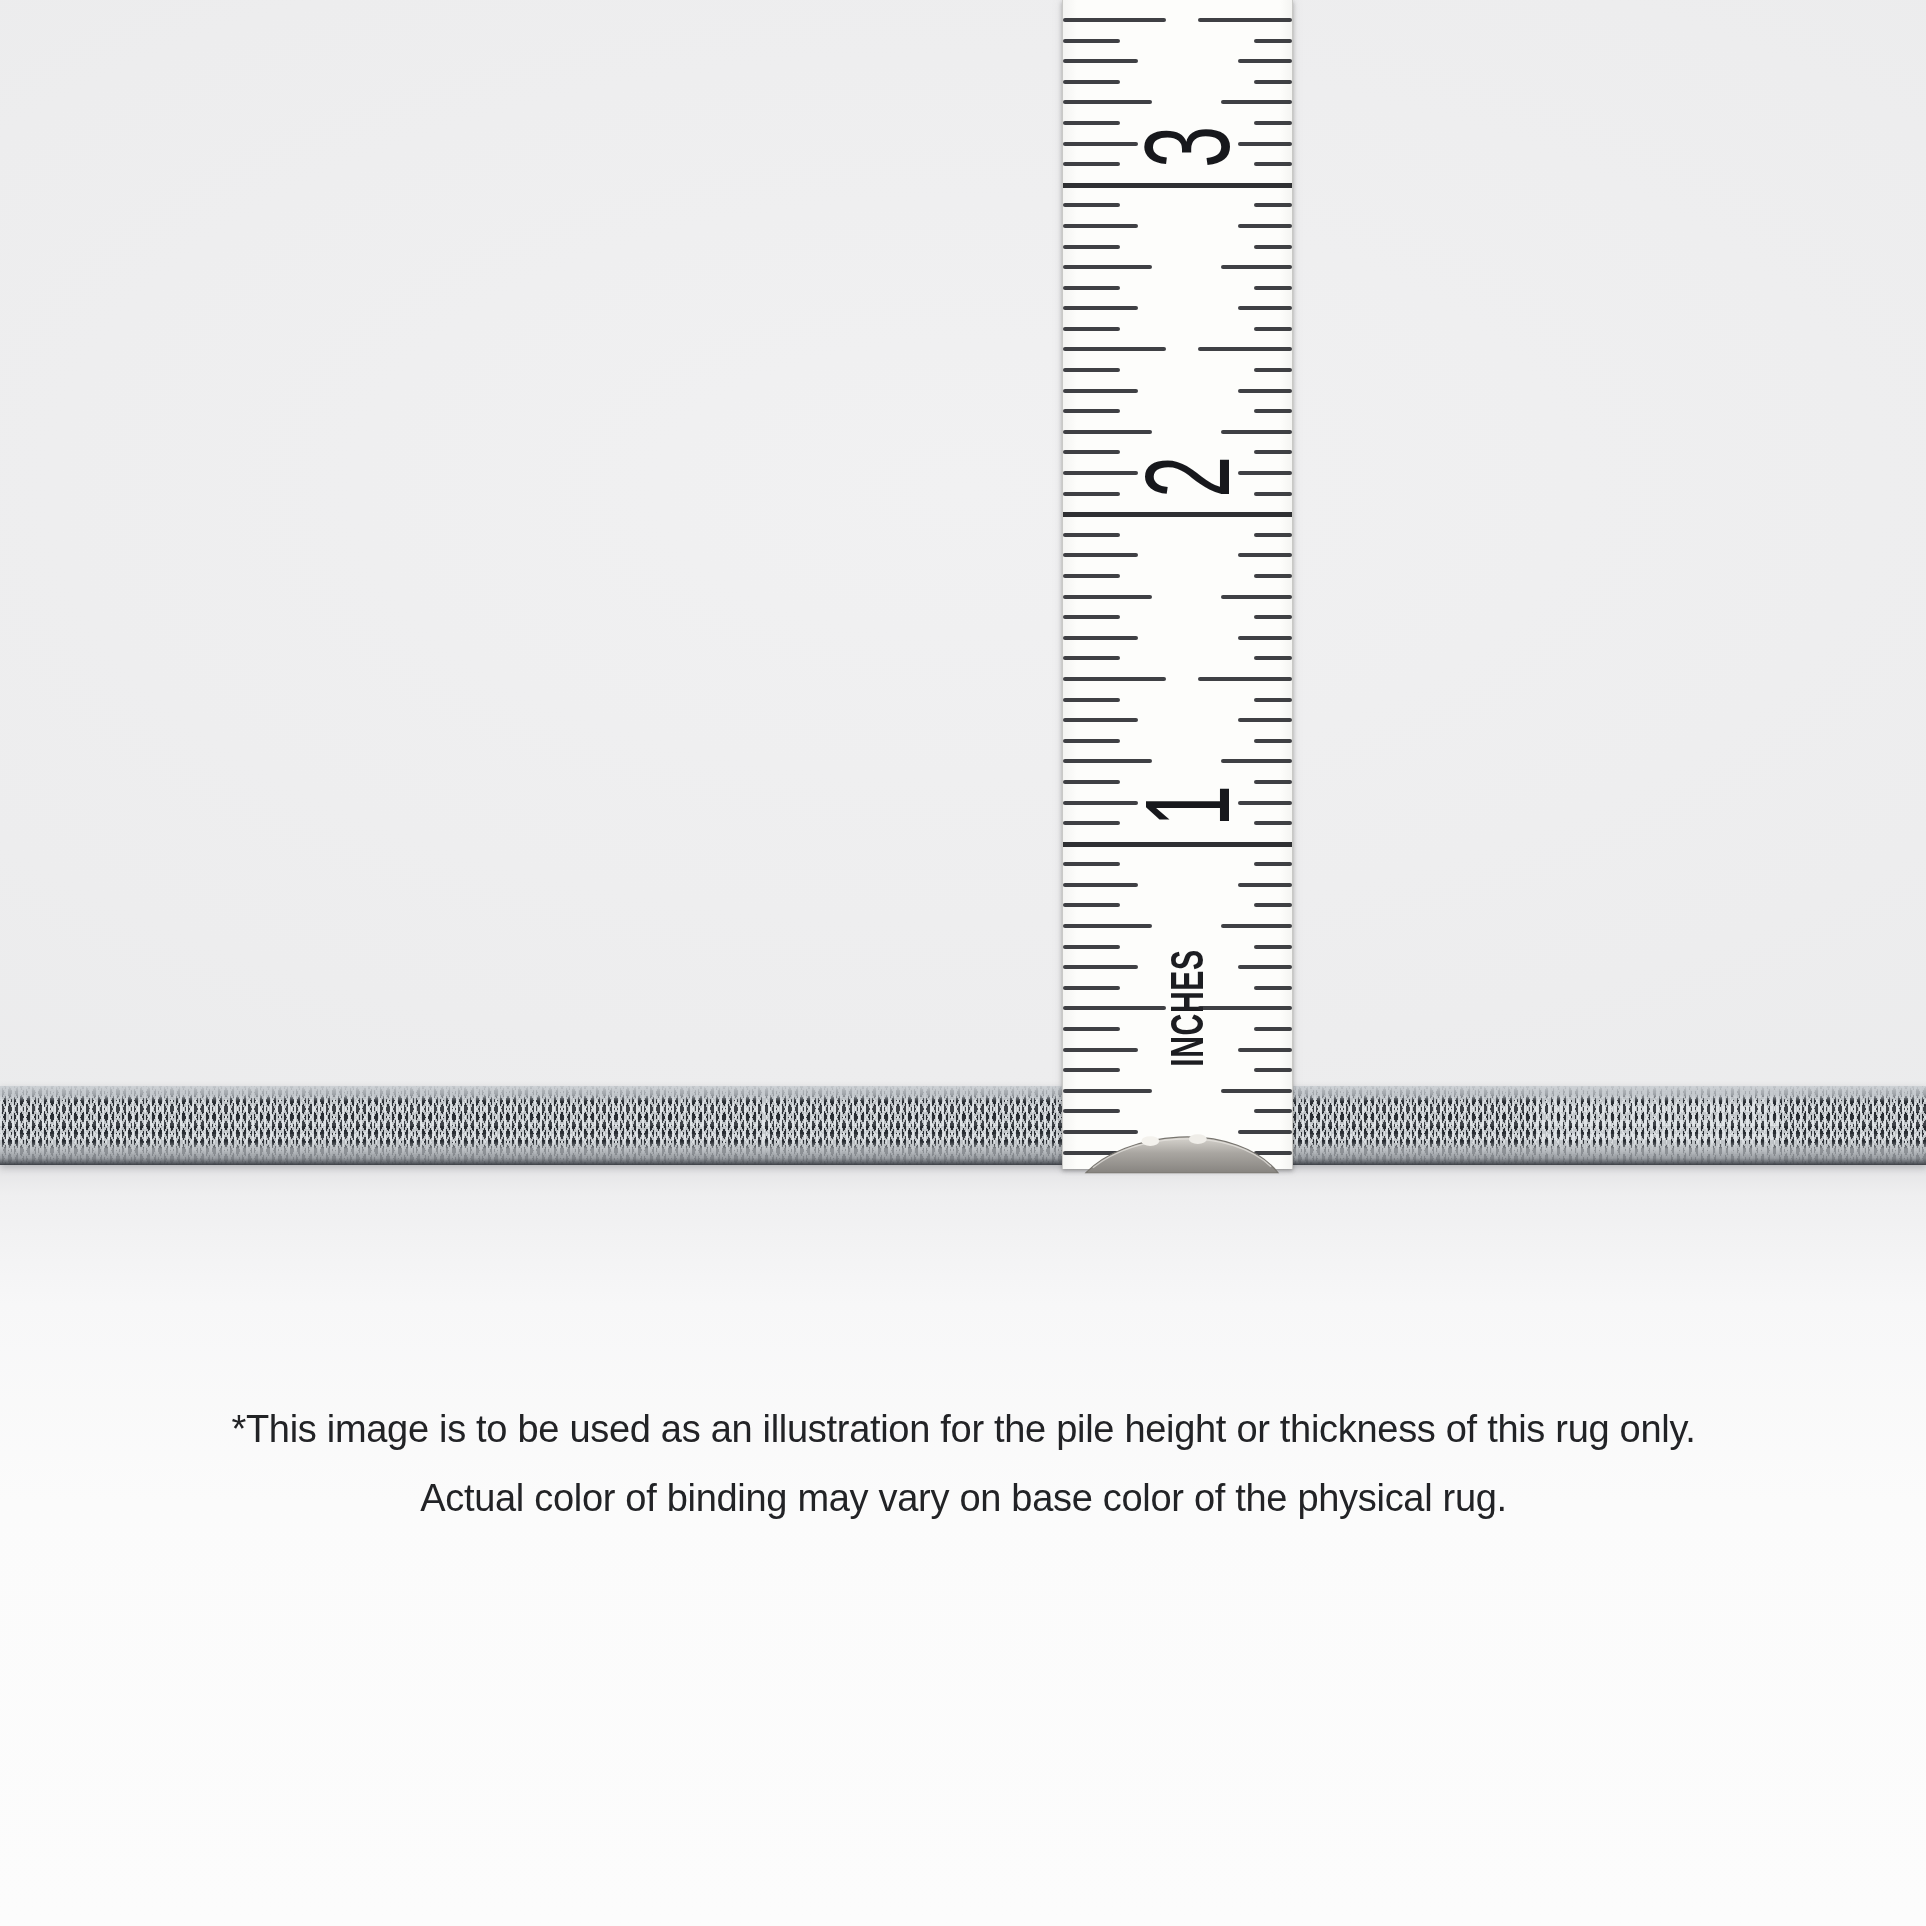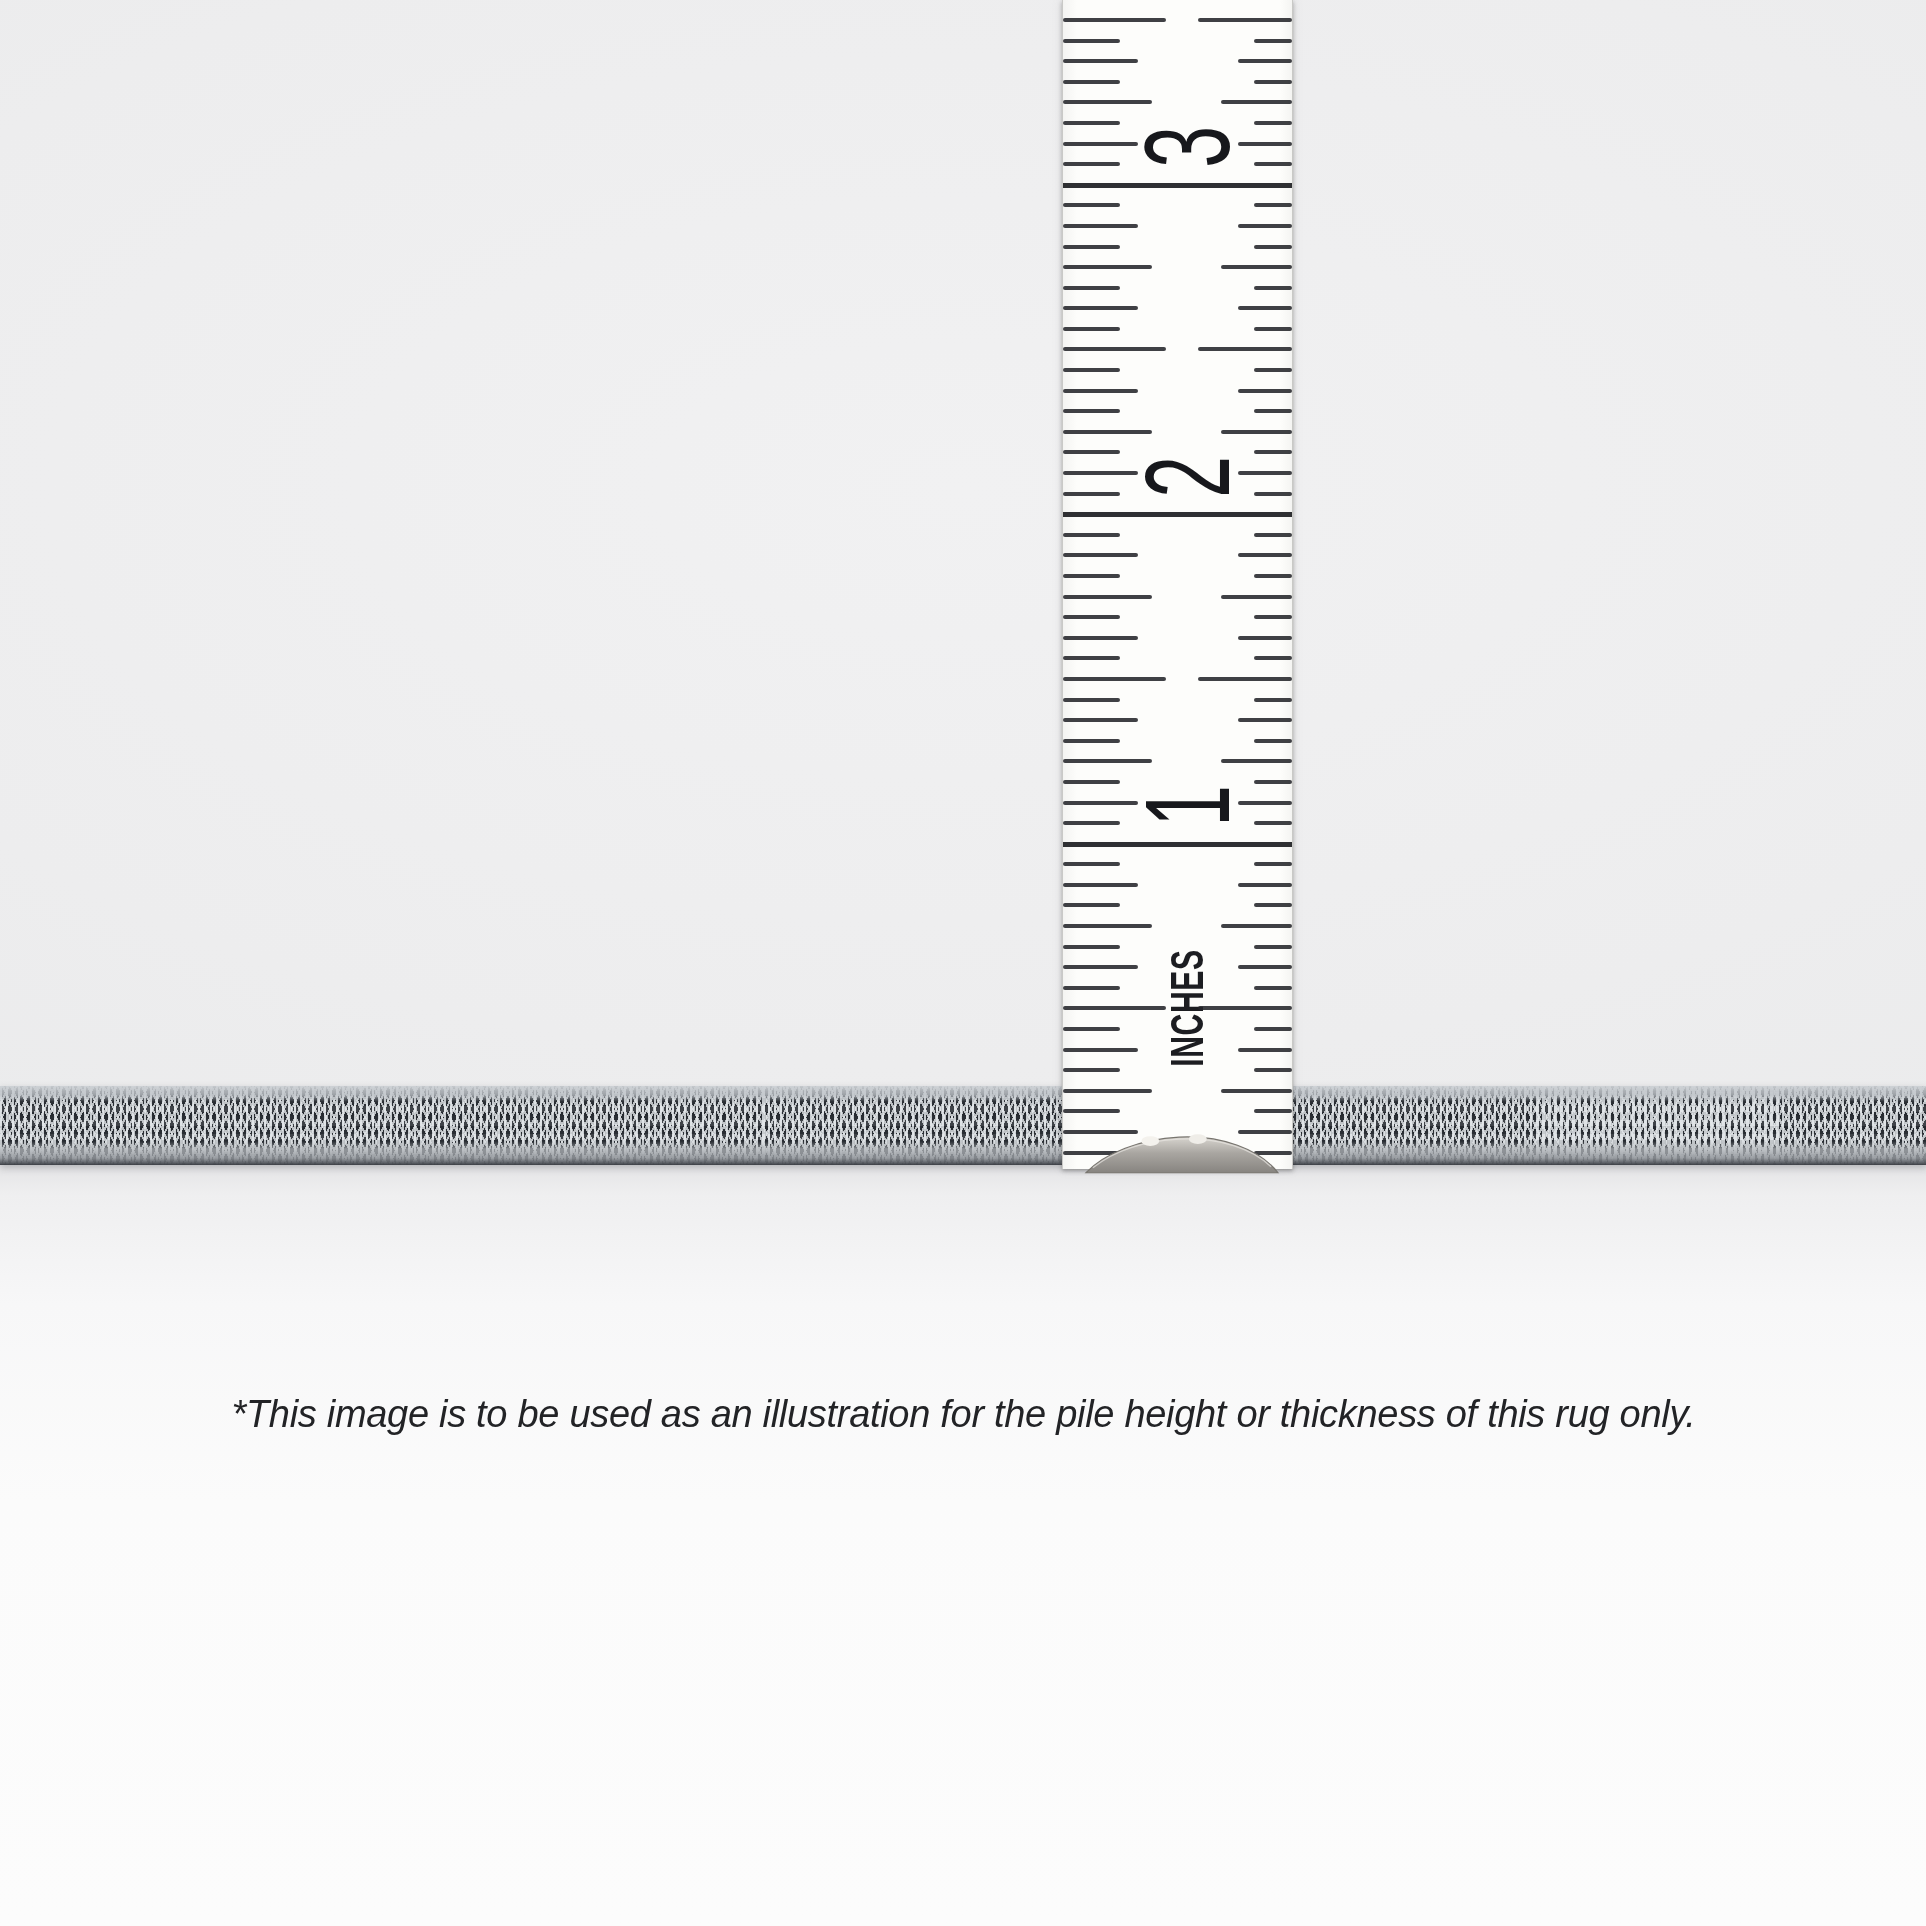--- a/index.html
+++ b/index.html
@@ -56,21 +56,21 @@
     transform:translate(-50%,-50%) rotate(-90deg) scaleX(0.64);
     transform-origin:center center;
   }
   .metal-tip{position:absolute; left:1083px; top:1126px; width:198px; height:48px;}
   
   .caption{
     position:absolute; left:0; top:1387px; width:100%;
     text-align:center; color:#222326; font-size:38px; line-height:53px;
     letter-spacing:-0.3px; font-weight:400;
   }
-  .caption p{margin:1px;font-style:italic;}
+  .caption p{margin:16px;}
 </style>
 </head>
 <body>
 
 <div class="scene">
 
   <div class="backdrop"></div>
   <div class="floor"></div>
 
   <div class="rug"></div>
@@ -200,16 +200,17 @@
       </linearGradient>
     </defs>
     <path d="M3,47 C22,27 58,13 97,11 C140,9 178,23 197,47 Z" fill="url(#mg)" stroke="#78756f" stroke-width="1.2"></path>
     <path d="M10,42 C30,26 60,15 97,13 C138,11 172,23 190,41" fill="none" stroke="#e8e6e1" stroke-width="1.4" opacity="0.7"></path>
     <ellipse cx="68" cy="15" rx="9" ry="5" fill="#f4f2ed"></ellipse>
     <ellipse cx="116" cy="13" rx="9" ry="5" fill="#efede8"></ellipse>
   </svg>
 
   <div class="caption">
     <p>*This image is to be used as an illustration for the pile height or thickness of this rug only.</p>
+    <p>Actual color of binding may vary on base color of the physical rug.</p>
   </div>
 
 </div>
 
 
 </body></html>

